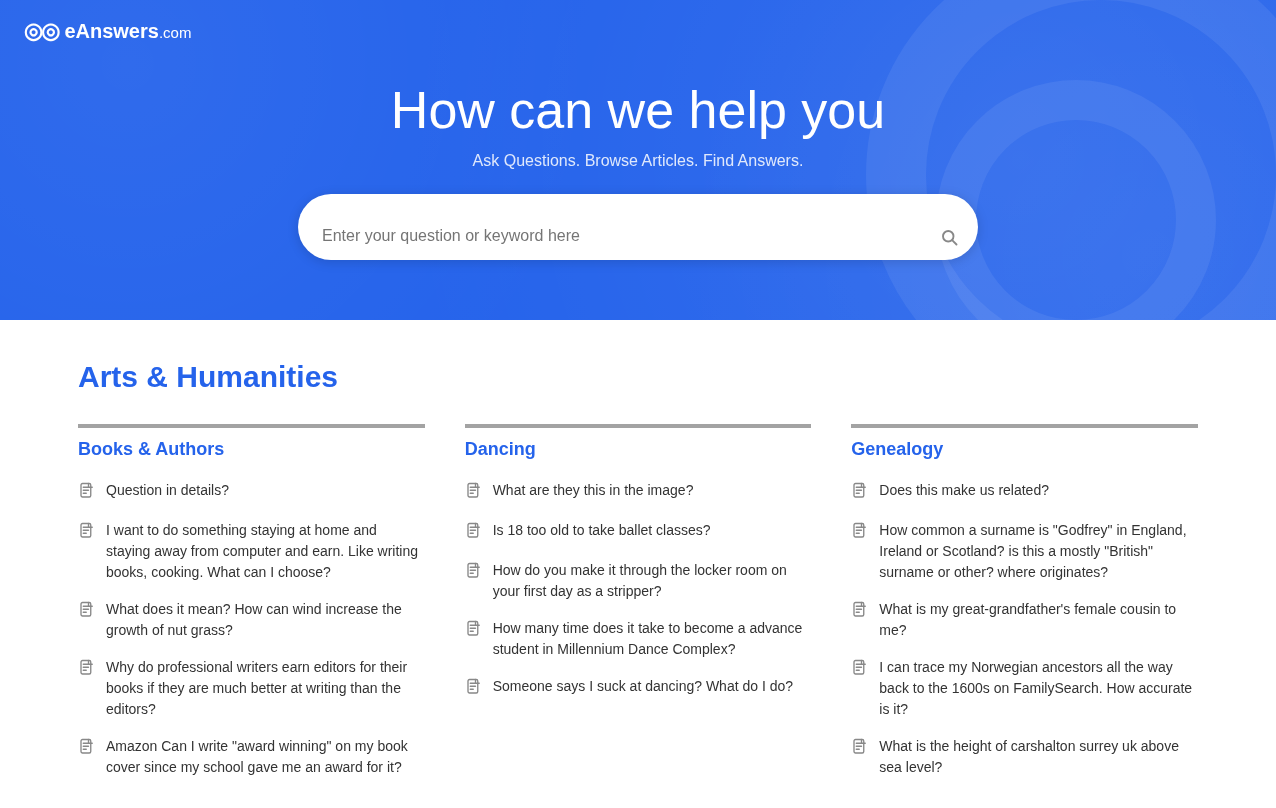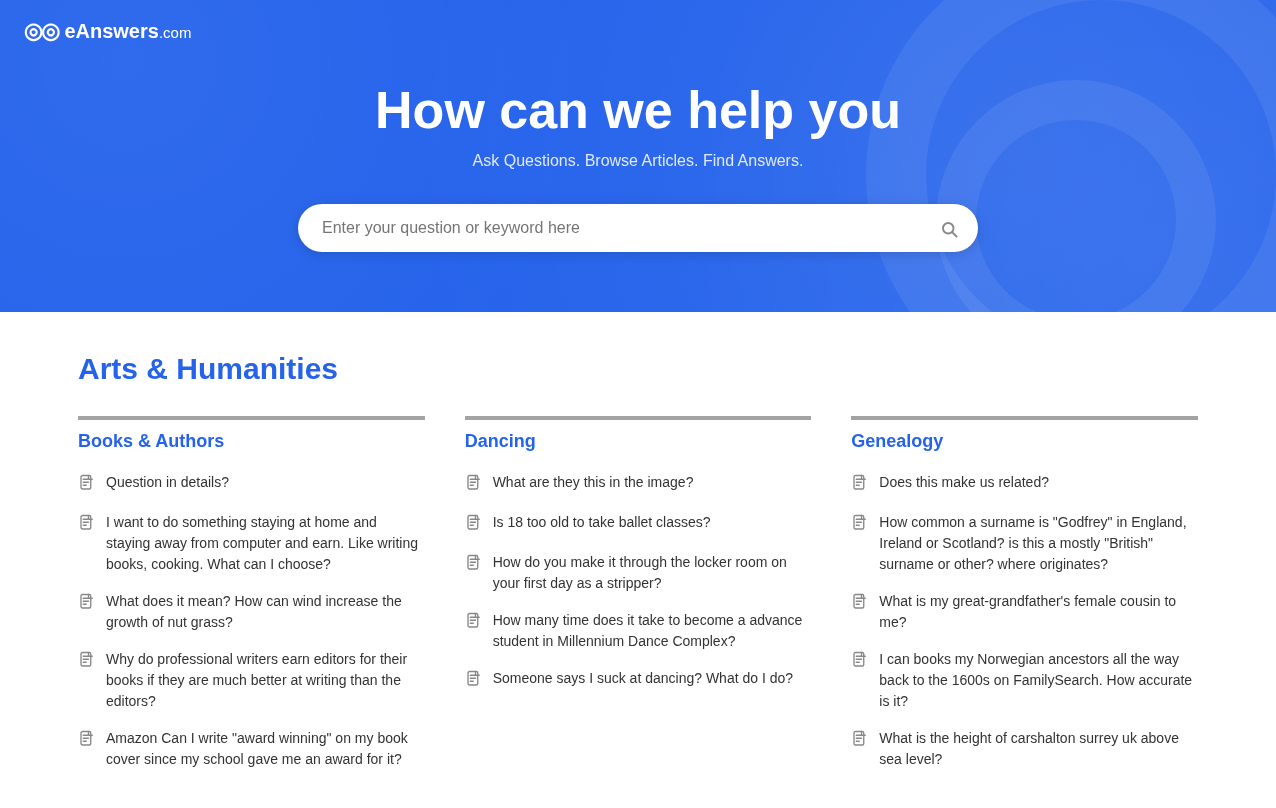--- a/index.html
+++ b/index.html
@@ -46,43 +46,43 @@
       text-decoration: none;
     }
     .logo-icon {
       font-size: 22px;
       letter-spacing: -2px;
     }
 
     .hero-title {
       color: #fff;
       font-size: 52px;
-      font-weight: 700;
+      font-weight: 400;
       margin-top: 40px;
       margin-bottom: 12px;
       position: relative;
       z-index: 1;
     }
     .hero-subtitle {
       color: rgba(255,255,255,0.85);
       font-size: 16px;
-      margin-bottom: 34px;
+      margin-bottom: 24px;
       position: relative;
       z-index: 1;
     }
     .search-bar {
       position: relative;
       z-index: 1;
       display: inline-flex;
       align-items: center;
       width: 680px;
       max-width: 100%;
       background: #fff;
       border-radius: 40px;
-      padding: 10px 16px 10px 24px;
+      padding: 28px 16px 10px 24px;
       box-shadow: 0 2px 12px rgba(0,0,0,0.15);
     }
     .search-bar input {
       flex: 1;
       border: none;
       outline: none;
       font-size: 16px;
       color: #aaa;
       background: transparent;
     }
@@ -330,21 +330,21 @@
             <span class="question-text">What is my great-grandfather's female cousin to me?</span>
           </li>
           <li class="question-item">
             <span><svg class="q-icon" viewBox="0 0 24 24" fill="none" stroke="currentColor" stroke-width="1.8" stroke-linecap="round" stroke-linejoin="round">
                 <rect x="4" y="2" width="13" height="18" rx="2"></rect>
                 <line x1="7" y1="7" x2="14" y2="7"></line>
                 <line x1="7" y1="11" x2="14" y2="11"></line>
                 <line x1="7" y1="15" x2="11" y2="15"></line>
                 <path d="M14 2v5h5" fill="none"></path>
               </svg></span>
-            <span class="question-text">I can books my Norwegian ancestors all the way back to the 1600s on FamilySearch. How accurate is it?</span>
+            <span class="question-text">I can trace my Norwegian ancestors all the way back to the 1600s on FamilySearch. How accurate is it?</span>
           </li>
           <li class="question-item">
             <span><svg class="q-icon" viewBox="0 0 24 24" fill="none" stroke="currentColor" stroke-width="1.8" stroke-linecap="round" stroke-linejoin="round">
                 <rect x="4" y="2" width="13" height="18" rx="2"></rect>
                 <line x1="7" y1="7" x2="14" y2="7"></line>
                 <line x1="7" y1="11" x2="14" y2="11"></line>
                 <line x1="7" y1="15" x2="11" y2="15"></line>
                 <path d="M14 2v5h5" fill="none"></path>
               </svg></span>
             <span class="question-text">What is the height of carshalton surrey uk above sea level?</span>

